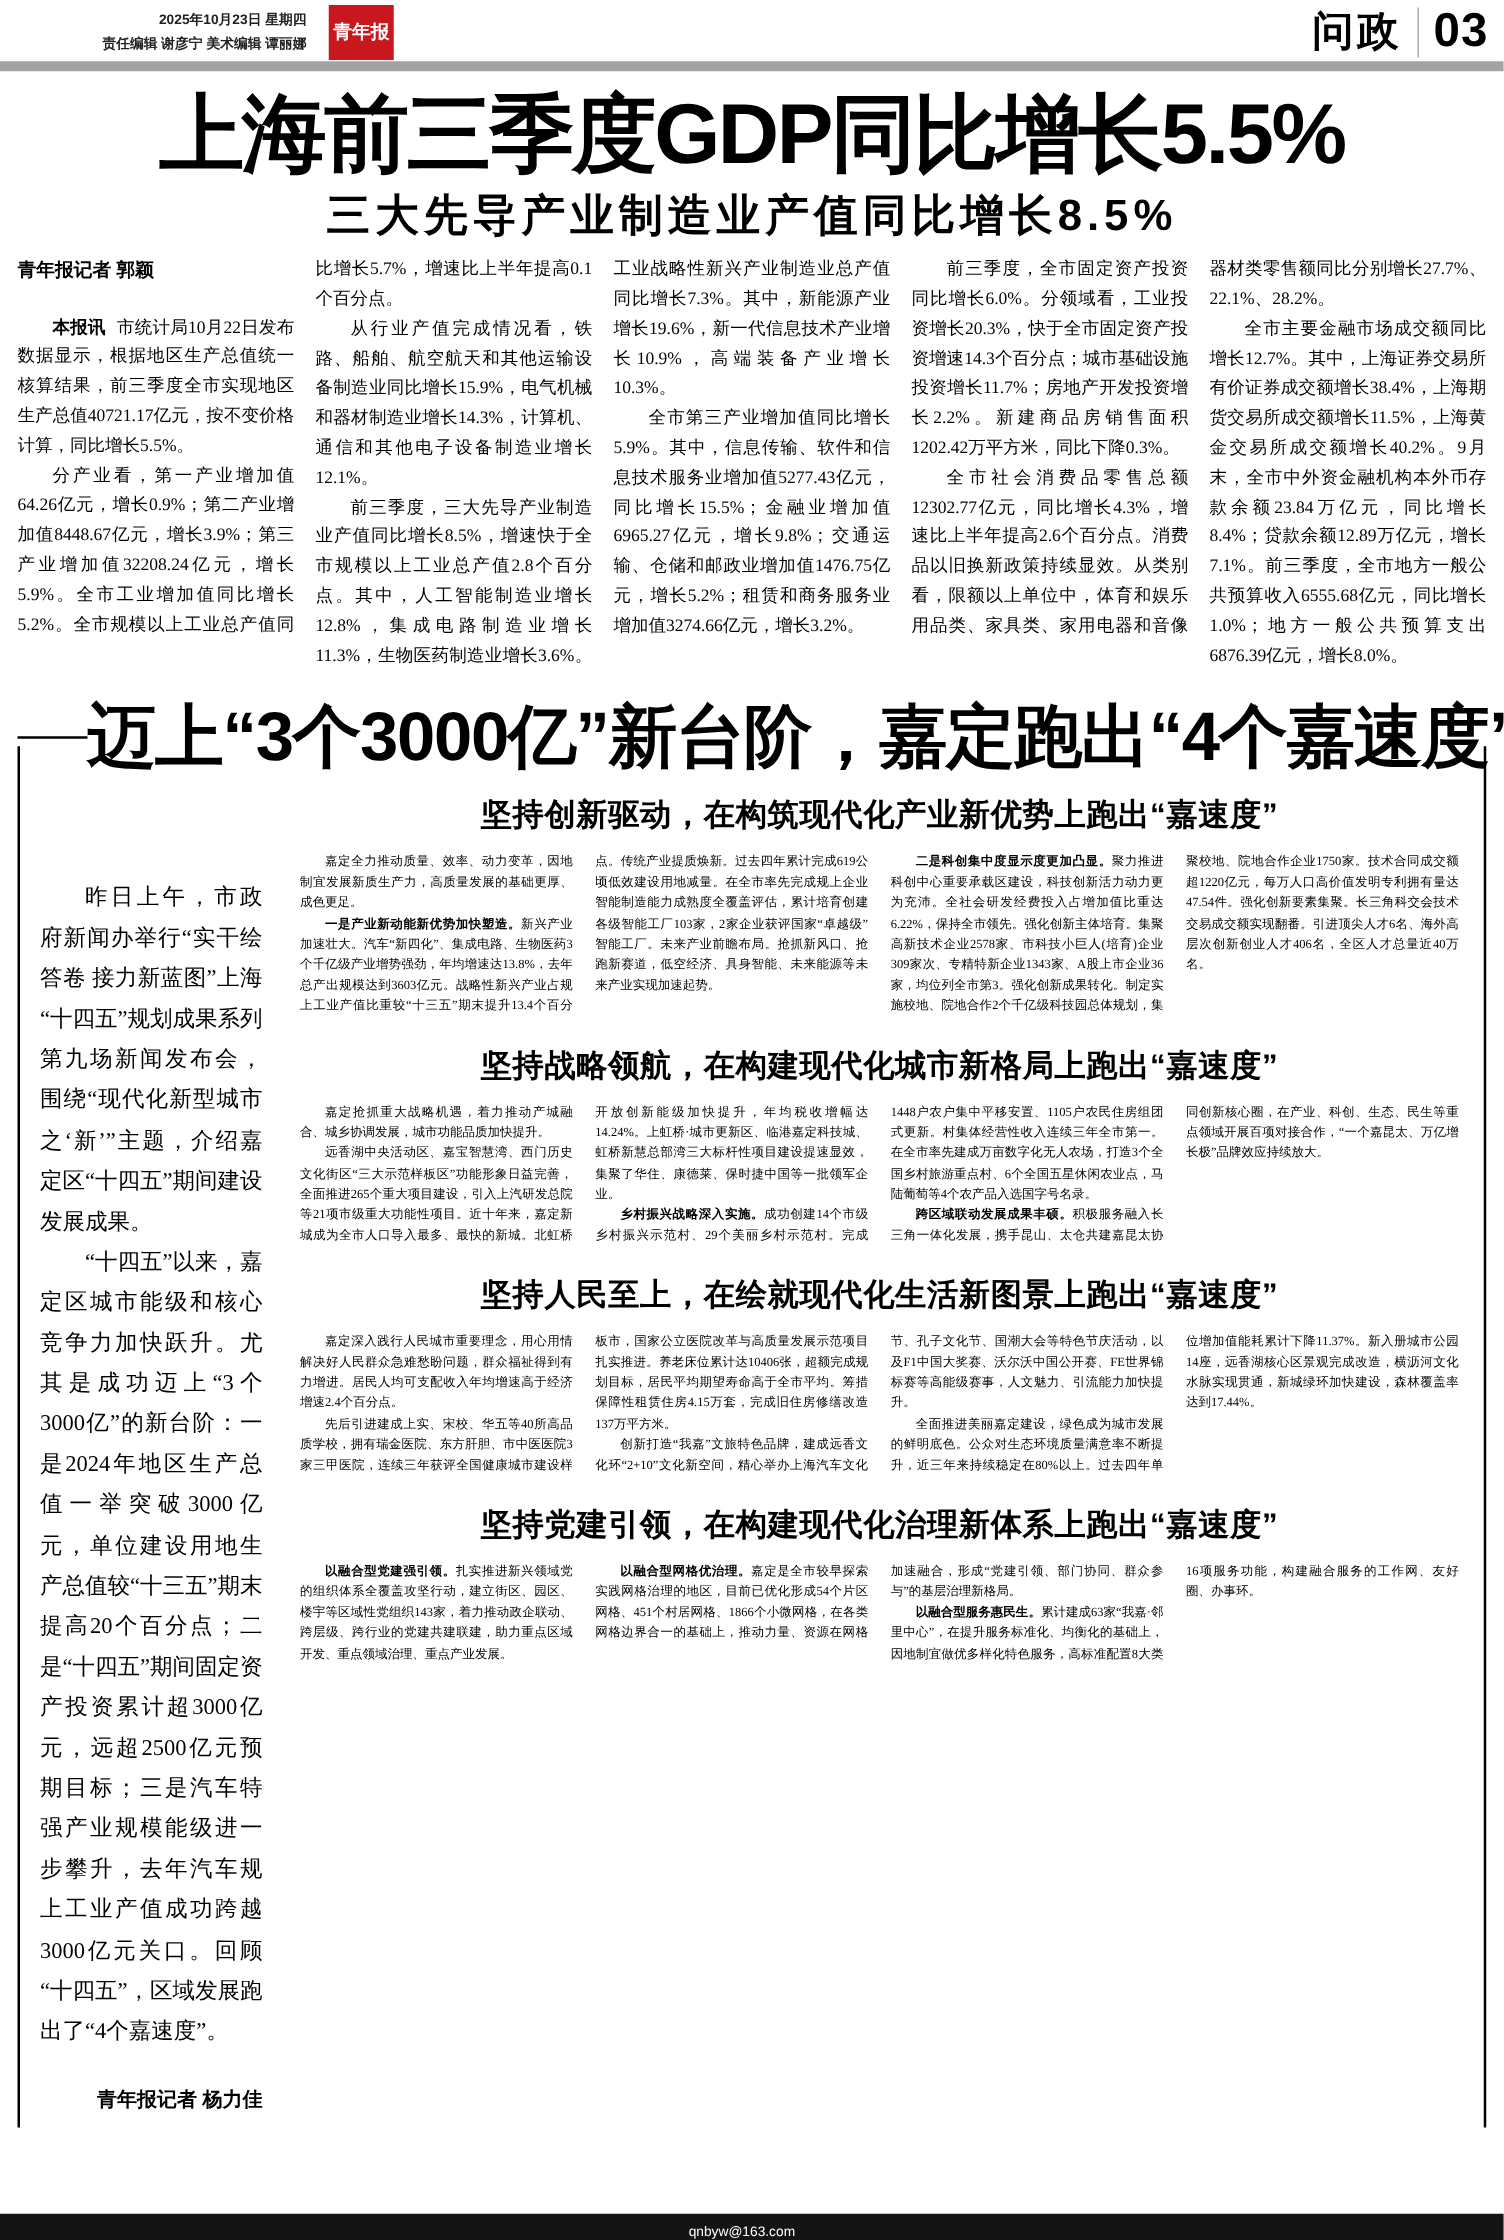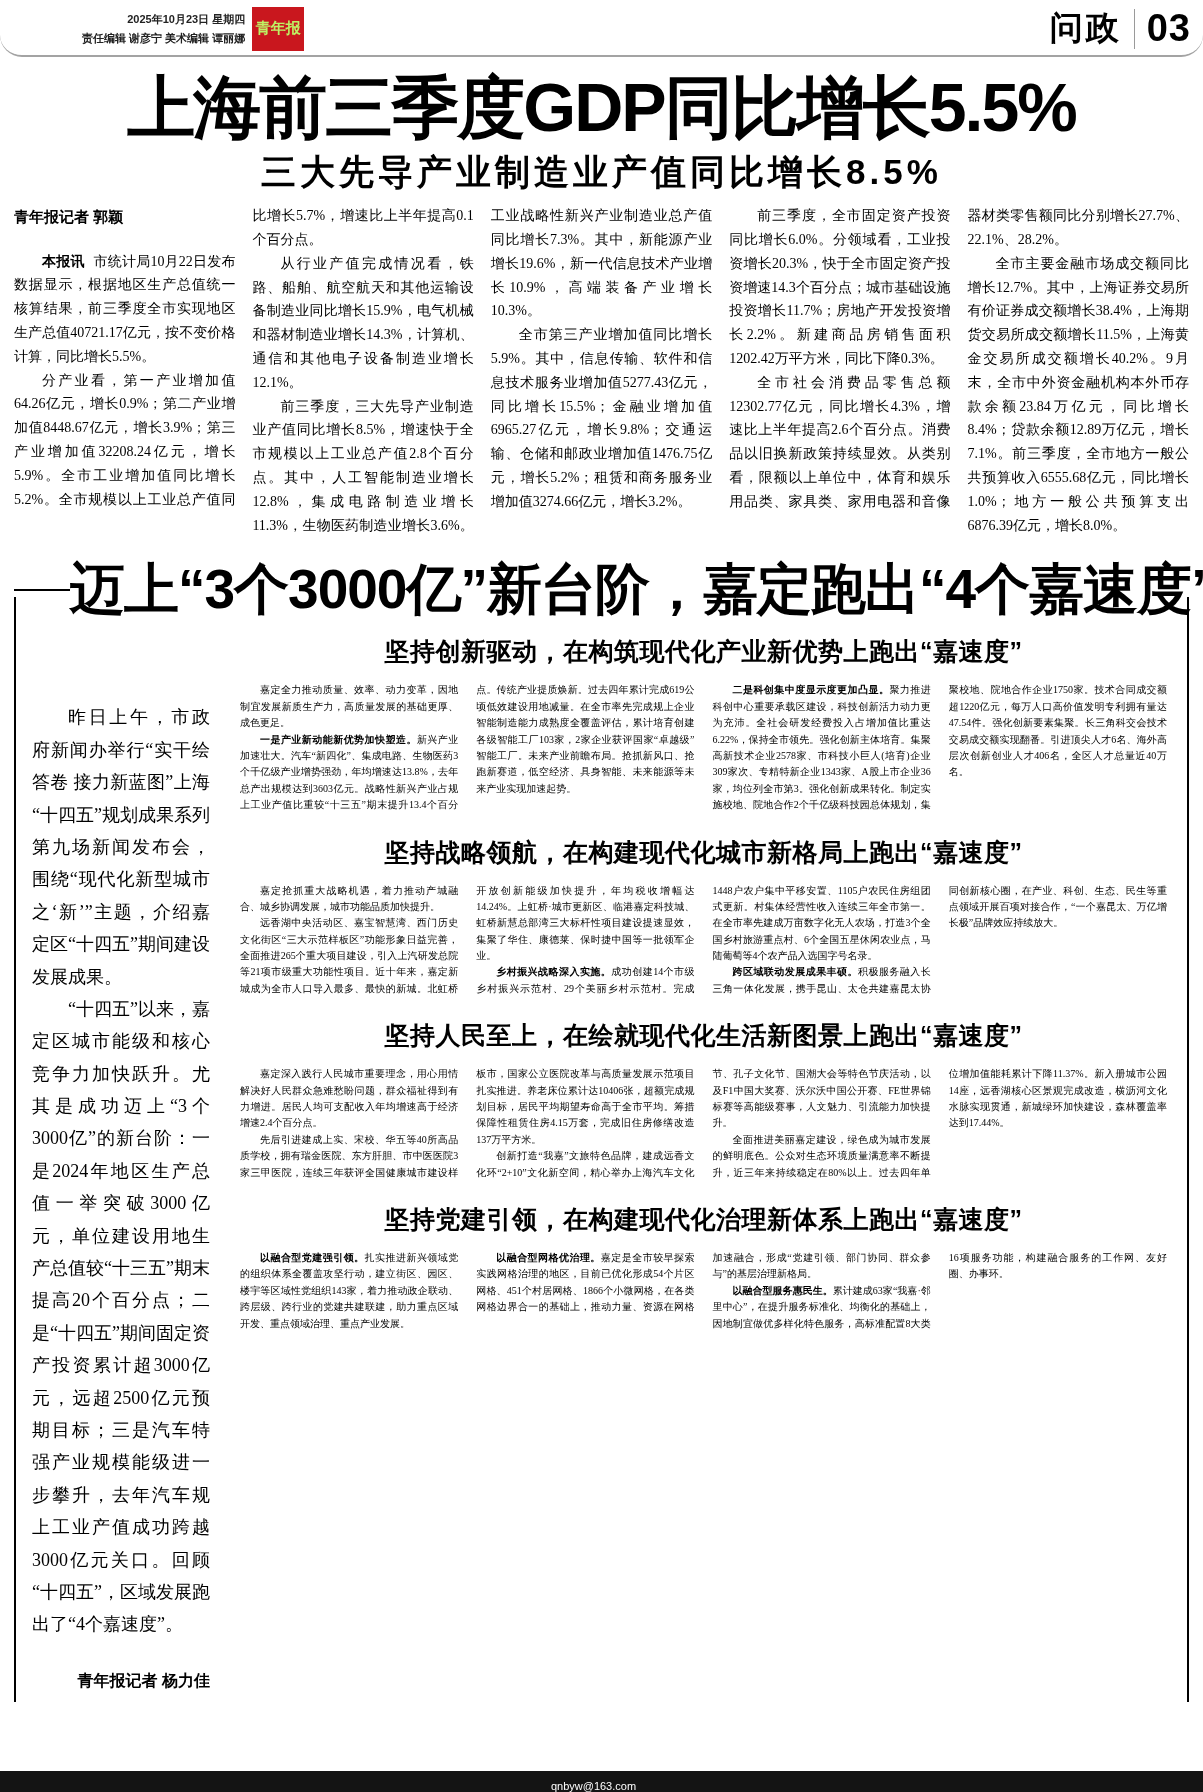--- a/index.html
+++ b/index.html
@@ -2,25 +2,25 @@
 <html lang="zh"><head>
 <meta charset="utf-8">
 <style>
   html,body{margin:0;padding:0;}
   body{
     width:1203px;height:1792px;position:relative;overflow:hidden;
     background:#fff;color:#000;
     font-family:"Liberation Serif","DejaVu Serif",serif;
   }
   
-  .masthead{height:57px;border-bottom:2px solid #a3a3a3;display:flex;align-items:center;
-    padding:6px 12px 4px 0;box-sizing:border-box;border-radius:22px;}
+  .masthead{height:57px;border-bottom:8px solid #a3a3a3;display:flex;align-items:center;
+    padding:6px 12px 4px 0;box-sizing:border-box;}
   .mh-left{margin-left:82px;text-align:right;font-size:11px;line-height:1.65;
     font-family:"Liberation Sans",sans-serif;font-weight:bold;color:#222;}
-  .mh-logo{width:52px;height:44px;background:#c9171e;color:#bef264;margin-left:7px;flex:none;
+  .mh-logo{width:52px;height:44px;background:#c9171e;color:#ffffff;margin-left:18px;flex:none;
     display:flex;align-items:center;justify-content:center;text-align:center;
     font-family:"DejaVu Serif",serif;font-weight:bold;font-size:15px;line-height:1.05;
     padding:2px;box-sizing:border-box;word-break:break-all;}
   .mh-right{margin-left:auto;display:flex;align-items:center;gap:12px;
     font-family:"Liberation Sans",sans-serif;font-weight:900;}
   .mh-section{font-size:33px;letter-spacing:3px;text-align:right;}
   .mh-divider{width:1px;height:40px;background:#9a9a9a;}
   .mh-page{font-size:38px;letter-spacing:1px;}
   
   .a1-headline{font-family:"Liberation Sans",sans-serif;font-weight:900;font-size:68px;

